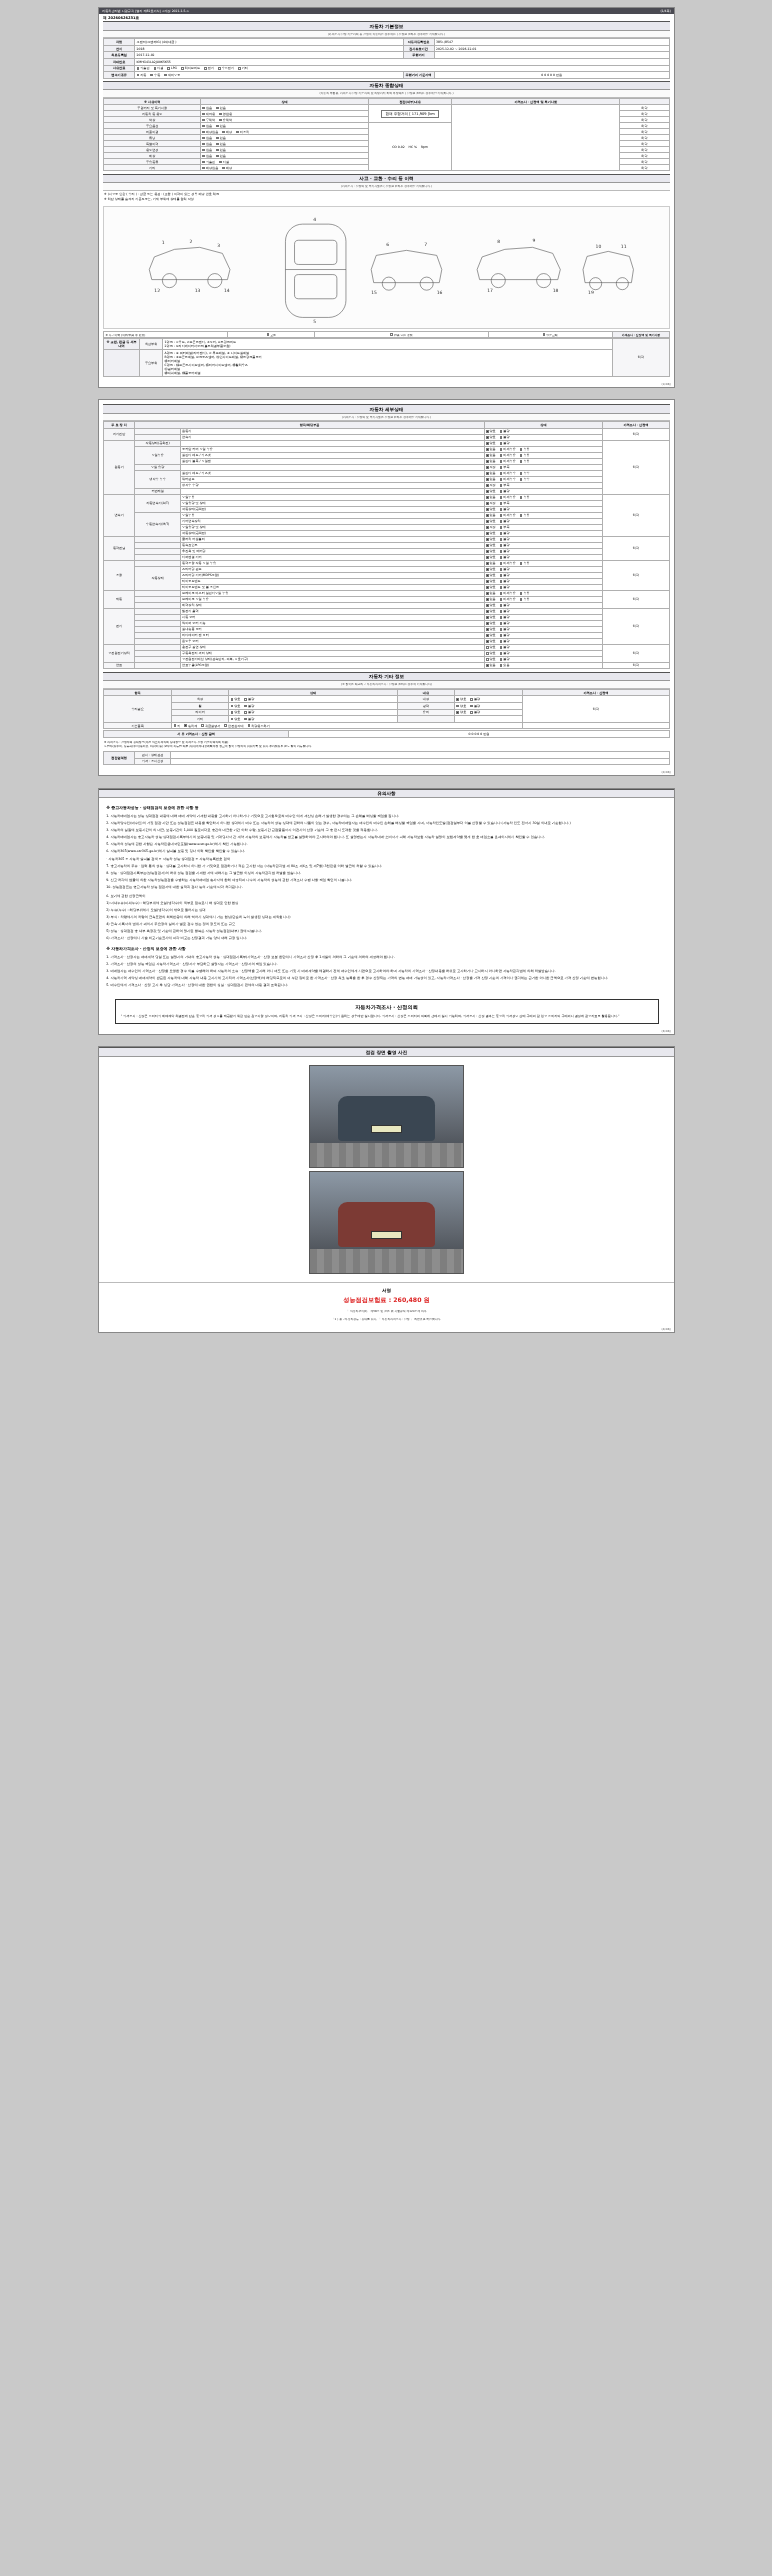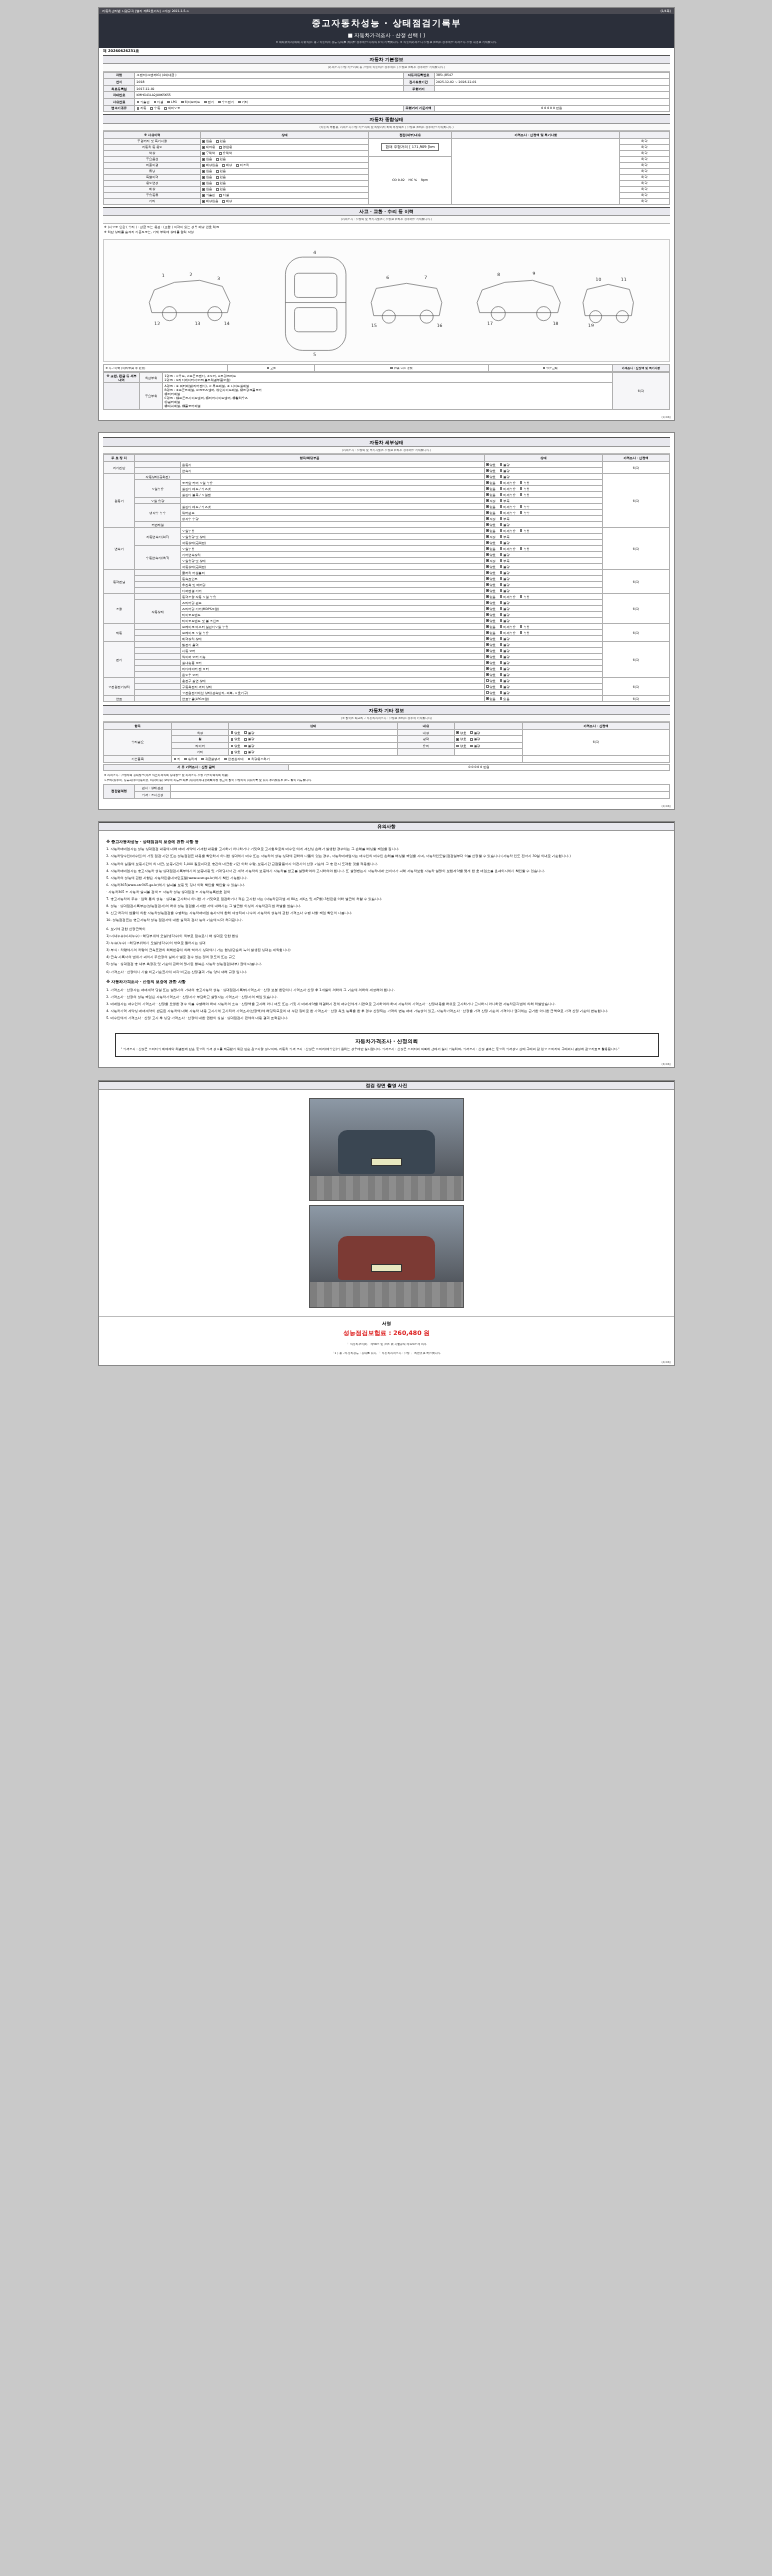--- a/index.html
+++ b/index.html
@@ -121,26 +121,20 @@
 <body>
 
 <div class="page">
 
   <div class="sheet">
     <div class="topbar">
       <span>자동차관리법 시행규칙 [별지 제82호서식] &lt;개정 2021.1.5.&gt;</span>
       <span>(1/4쪽)</span>
     </div>
 
-    <div class="hdrband">
-      <div class="t1">중고자동차성능 · 상태점검기록부</div>
-      <div class="t2">■ 자동차가격조사 · 산정 선택 ( )</div>
-      <div class="t3">※ 매매업자가(매매 사업자)는 중고자동차의 성능·상태를 점검한 경우에만 아래와 같이 기록합니다.
-※ 자동차가격조사·산정을 원하는 경우에만 가격조사·산정 내용을 기재합니다.</div>
-    </div>
 
     <div class="docno">제 20260626231호</div>
 
     <div class="wrapinner">
       <div class="secttl">자동차 기본정보</div>
       <div class="sectsub">(가격조사·산정 기준가액 등 산정의 자동차인 경우에는 ( 산정을 원하는 경우에만 기재합니다 )</div>
 
       <table>
         <tbody>
             <tr>

